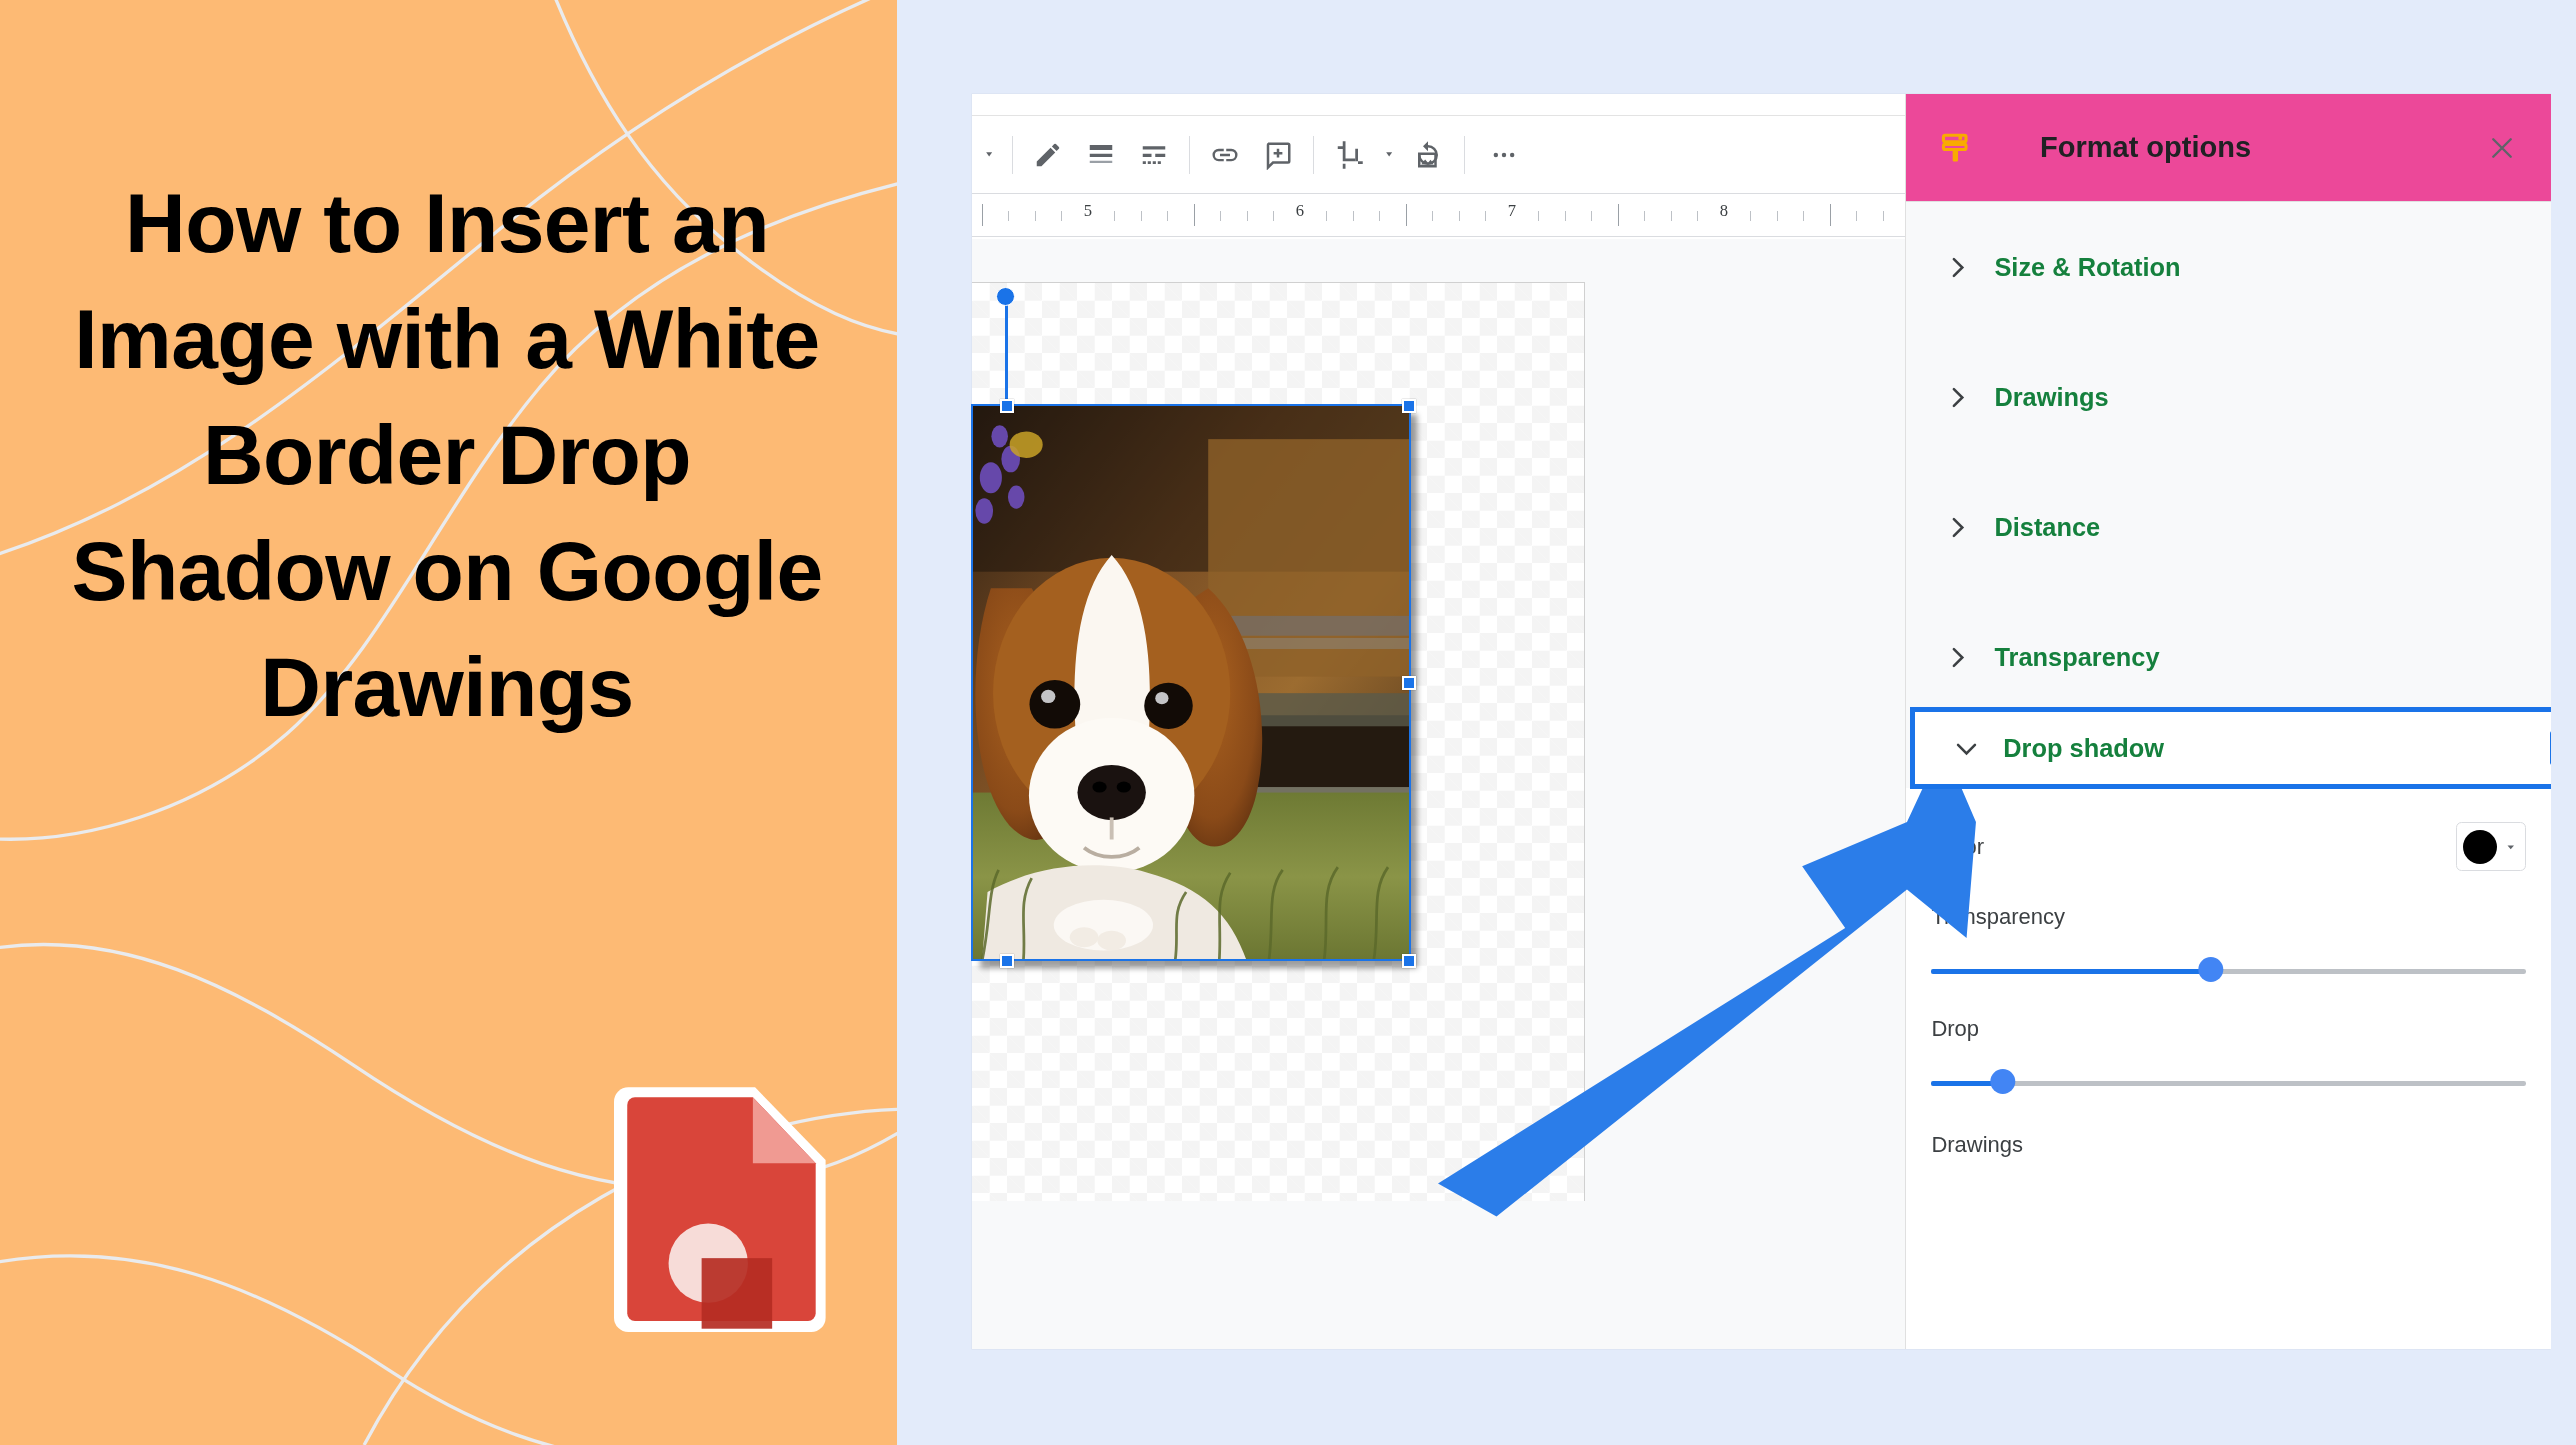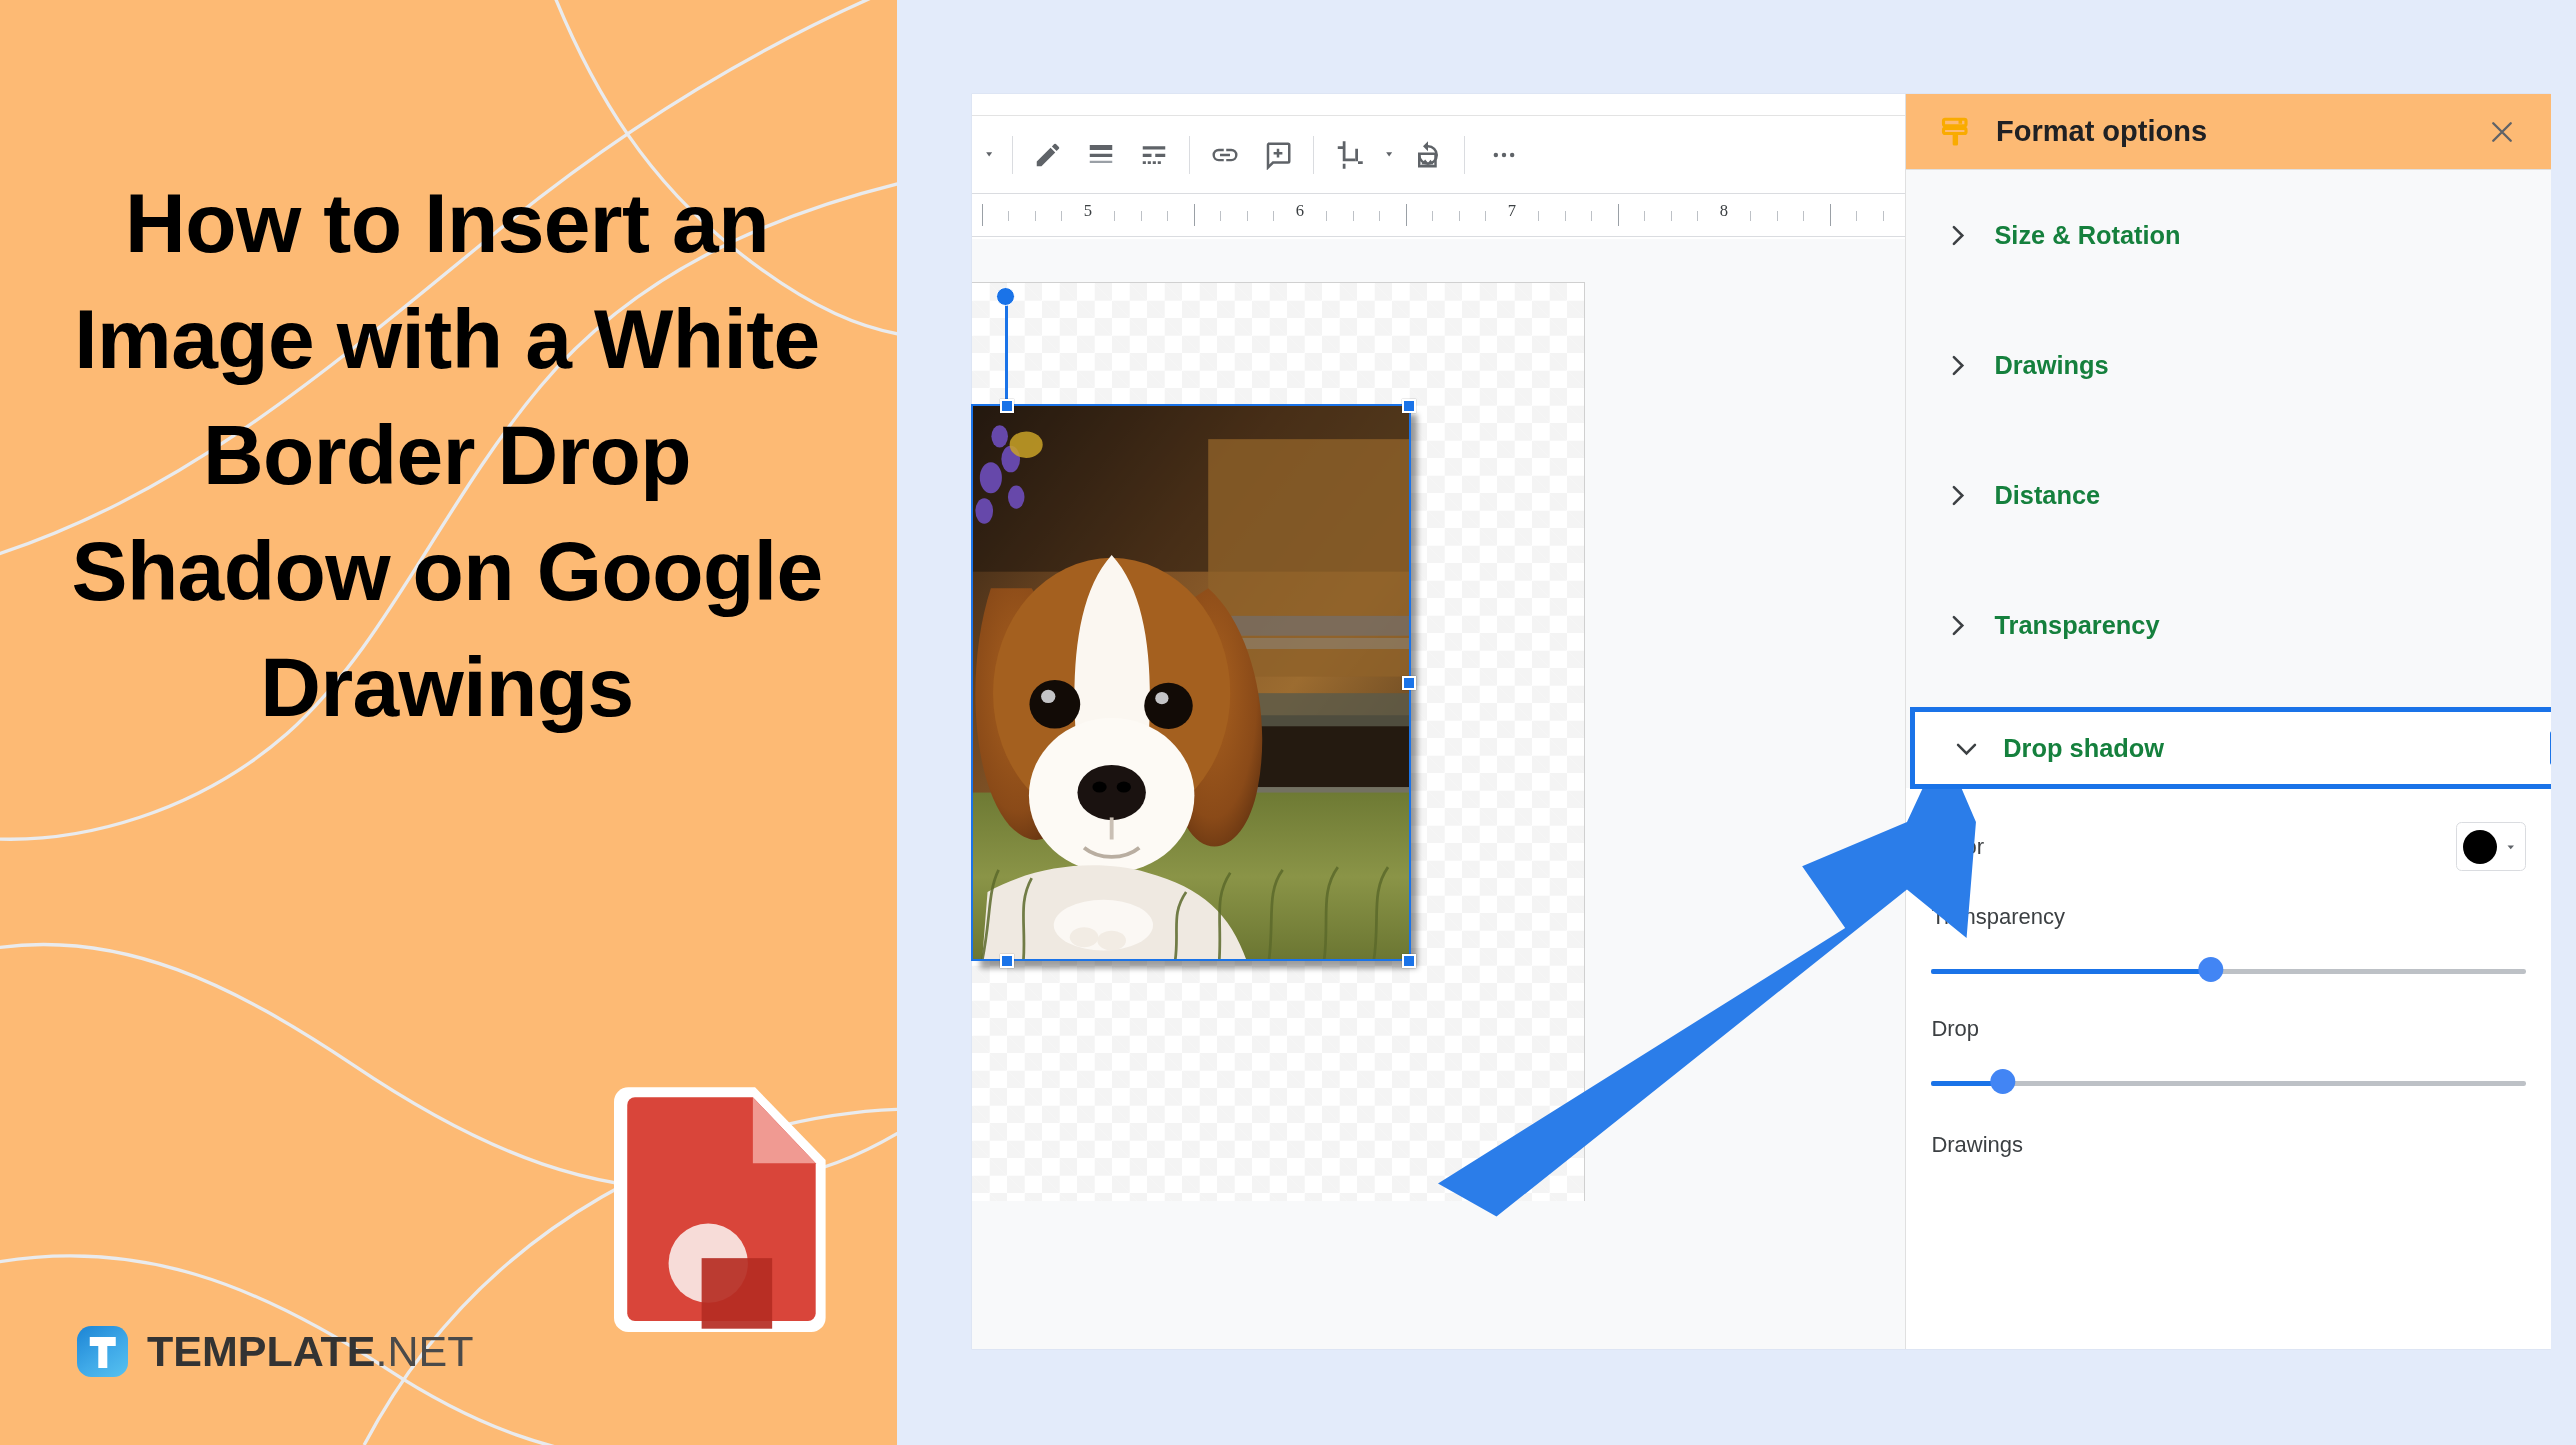--- a/index.html
+++ b/index.html
@@ -93,22 +93,22 @@
     border:2.2px solid #fff; box-shadow:0 0 1.1px rgba(0,0,0,.4); }
   .rot-stem { position:absolute; width:2.8px; background:#1a73e8; }
   .rot-knob { position:absolute; width:19px; height:19px; border-radius:50%;
     background:#1a73e8; border:1.7px solid #fff; }
 
   .arrow { position:absolute; left:0; top:0; width:1679px; height:1445px; pointer-events:none; }
 
   
   .fpanel { position:absolute; left:1008px; top:94px; width:646px; height:1255px;
     background:#f8f9fa; border-left:0.6px solid #e0e0e0; overflow:hidden; }
-  .fp-head { height:76px; background:#fdba74; border-bottom:0.6px solid #e0e0e0;
-    display:flex; align-items:center; padding:0 30px; }
+  .fp-head { height:108px; background:#ec4899; border-bottom:0.6px solid #e0e0e0;
+    display:flex; align-items:center; padding:0 30px;gap:44px; }
   .fp-head-icon { width:41px; height:41px; display:flex; align-items:center; justify-content:center; }
   .fp-title { font-size:29px; font-weight:700; color:#202124; margin-left:19px; flex:1; }
   .fp-close { width:39px; height:39px; display:flex; align-items:center; justify-content:center; color:#5f6368; }
 
   .fp-row { height:130px; display:flex; align-items:center; padding:0 25.4px; }
   .fp-chev { width:53px; display:flex; align-items:center; justify-content:center; color:#3c4043; }
   .fp-label { font-size:25.4px; font-weight:700; color:#15803d; margin-left:10px; }
 
   .fp-highlight {
     position:absolute; left:3.9px; top:613px; width:712px; height:82px;
@@ -154,24 +154,20 @@
     <div class="promo-title">How to Insert an Image with a White Border Drop Shadow on Google Drawings</div>
 
     <svg class="gd-icon" viewBox="0 0 440 470">
       <path d="M60 26 h230 L418 158 V444 a26 26 0 0 1 -26 26 H60 a26 26 0 0 1 -26 -26 V52 a26 26 0 0 1 26 -26 z" fill="#ffffff"></path>
       <path d="M72 44 h214 L400 164 V436 a14 14 0 0 1 -14 14 H72 a14 14 0 0 1 -14 -14 V58 a14 14 0 0 1 14 -14 z" fill="#d9453a"></path>
       <path d="M286 44 L400 164 H286 Z" fill="#f09a92"></path>
       <circle cx="205" cy="345" r="72" fill="#f7dcd8"></circle>
       <rect x="193" y="336" width="128" height="128" fill="#b52c23" opacity="0.92"></rect>
     </svg>
 
-    <div class="brand">
-      <div class="brand-mark"></div>
-      <div class="brand-text"><span class="b1">TEMPLATE</span><span class="b2">.NET</span></div>
-    </div>
   </div>
 
   <div class="appwrap">
 
     <div class="editor">
 
       <div class="tb-spacer"></div>
 
       <div class="toolbar">
         <div class="tb-item tb-caret">

